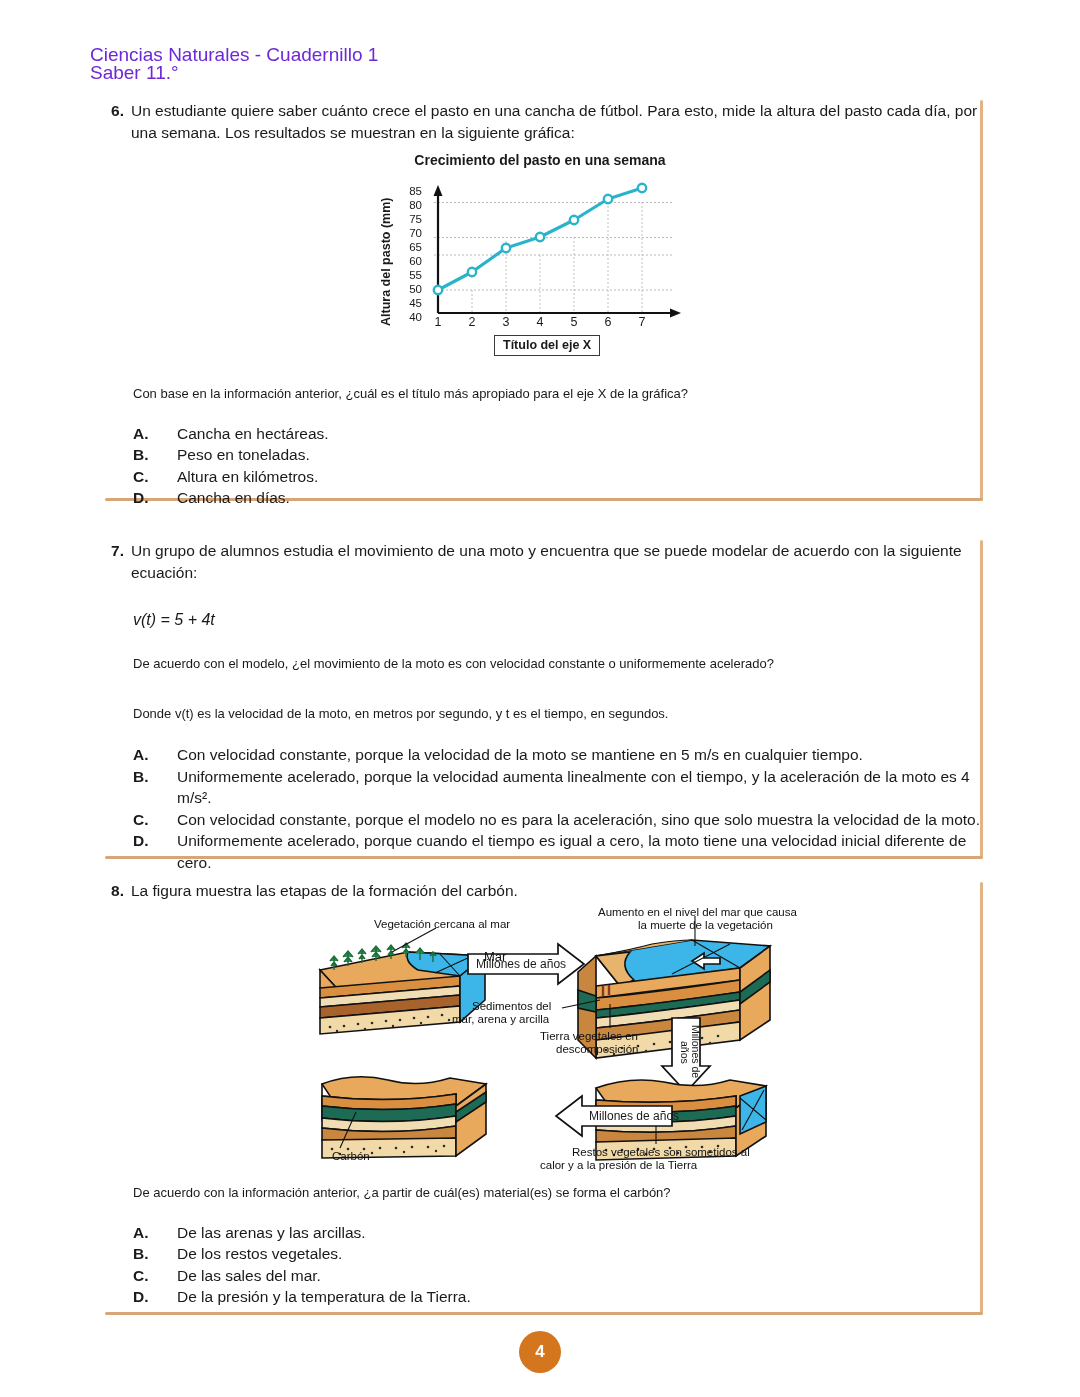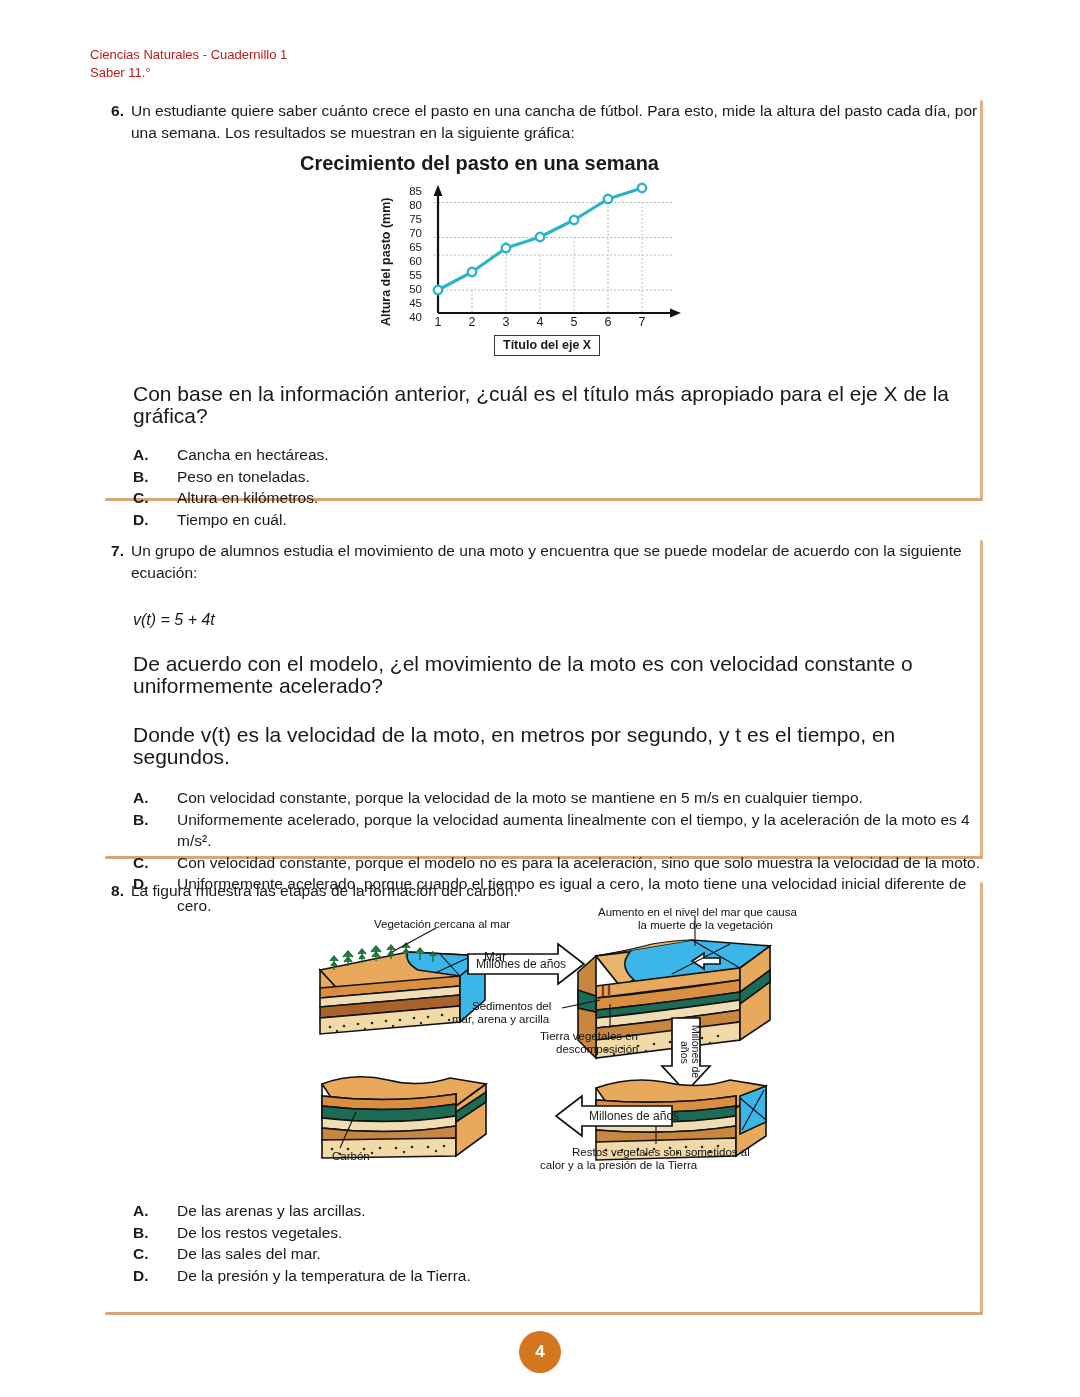--- a/index.html
+++ b/index.html
@@ -13,23 +13,23 @@
     position: relative;
     overflow: hidden;
   }
 
   .page { position: relative; width: 1080px; height: 1397px; }
 
   
   .header {
     position: absolute;
     left: 90px; top: 46px;
-    font-size: 13px;
+    font-size: 19px;
     line-height: 18px;
-    color: #b91c1c;
+    color: #6d28d9;
   }
   .header div { white-space: nowrap; }
 
   
   .question {
     position: absolute;
     left: 105px;
     width: 885px;
   }
   .qhead { display: flex; align-items: flex-start; }
@@ -42,21 +42,21 @@
     text-align: right;
     padding-right: 7px;
   }
   .qtext {
     font-size: 15.5px;
     line-height: 21.5px;
     flex: 1 1 auto;
   }
 
   .para {
-    font-size: 21px;
+    font-size: 13px;
     line-height: 21.5px;
     margin-left: 28px;
   }
 
   .equation {
     font-size: 16px;
     font-style: italic;
     margin-left: 28px;
   }
 
@@ -88,21 +88,22 @@
     left: 105px;
     height: 3px;
     background: #d7a678;
     border-radius: 2px;
   }
 
   
   .chart-wrap { position: absolute; }
   .chart-title {
     font-weight: bold;
-    font-size: 20px;
+    font-size: 14px;
+    text-align: center;
     width: 100%;
   }
 
   .axis-y-title {
     position: absolute;
     font-weight: bold;
     font-size: 12.5px;
     writing-mode: vertical-rl;
     transform: rotate(180deg);
     white-space: nowrap;
@@ -255,21 +256,21 @@
       <div class="opt">
         <div class="opt-letter">B.</div>
         <div class="opt-text">Peso en toneladas.</div>
       </div>
       <div class="opt">
         <div class="opt-letter">C.</div>
         <div class="opt-text">Altura en kilómetros.</div>
       </div>
       <div class="opt">
         <div class="opt-letter">D.</div>
-        <div class="opt-text">Tiempo en cuál.</div>
+        <div class="opt-text">Cancha en días.</div>
       </div>
     </div>
   </div>
 
   <div class="vrule" style="left:980px; top:540px; height:318px;"></div>
   <div class="hrule" style="top:856px; width:878px;"></div>
 
   <div class="question" style="top:540px;">
     <div class="qhead">
       <div class="qnum">7.</div>
@@ -513,20 +514,21 @@
     <div class="dlabel" style="left:240px; top:259px;">calor y a la presión de la Tierra</div>
 
     <div class="dlabel" style="left:16px; top:250px;margin-left:16px;">Carbón</div>
 
     <div class="arrow-label" style="left:176px; top:57px;">Millones de años</div>
     <div class="arrow-label" style="left:289px; top:209px;">Millones de años</div>
     <div class="vert-label" style="left:378px; top:122px; height:60px;">Millones de años</div>
   </div>
 
   <div class="question" style="top:1182px;">
+    <div class="para">De acuerdo con la información anterior, ¿a partir de cuál(es) material(es) se forma el carbón?</div>
     <div class="options" style="margin-top:18px;">
       <div class="opt">
         <div class="opt-letter">A.</div>
         <div class="opt-text">De las arenas y las arcillas.</div>
       </div>
       <div class="opt">
         <div class="opt-letter">B.</div>
         <div class="opt-text">De los restos vegetales.</div>
       </div>
       <div class="opt">

